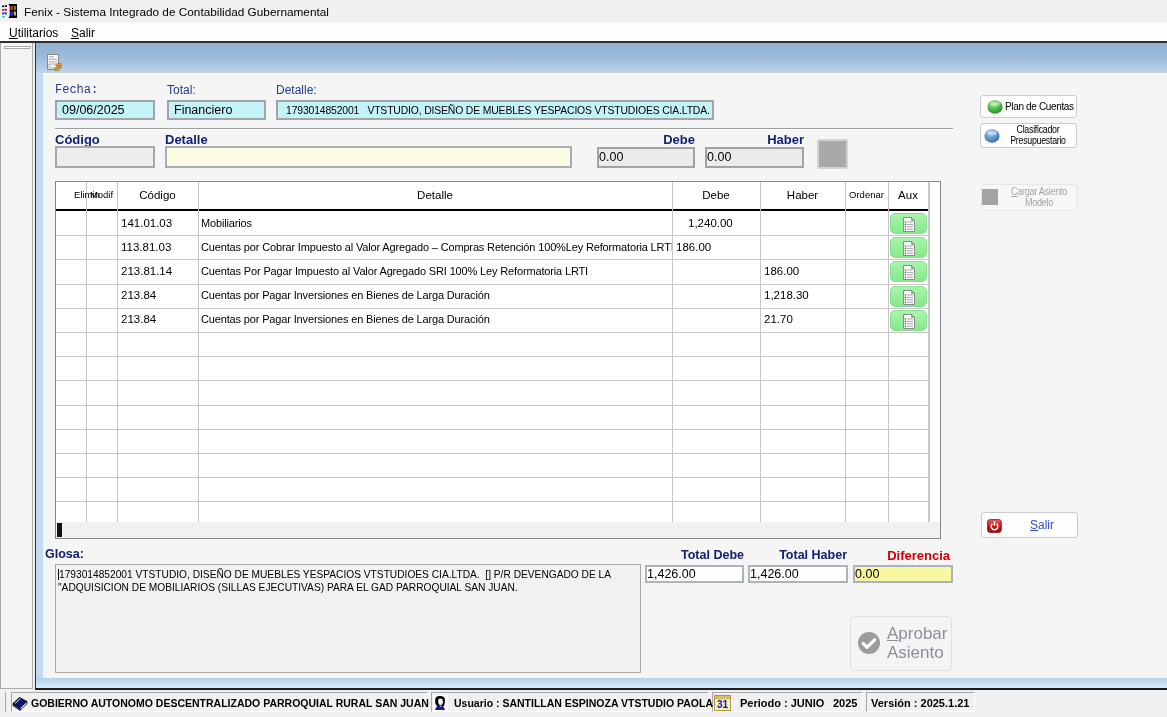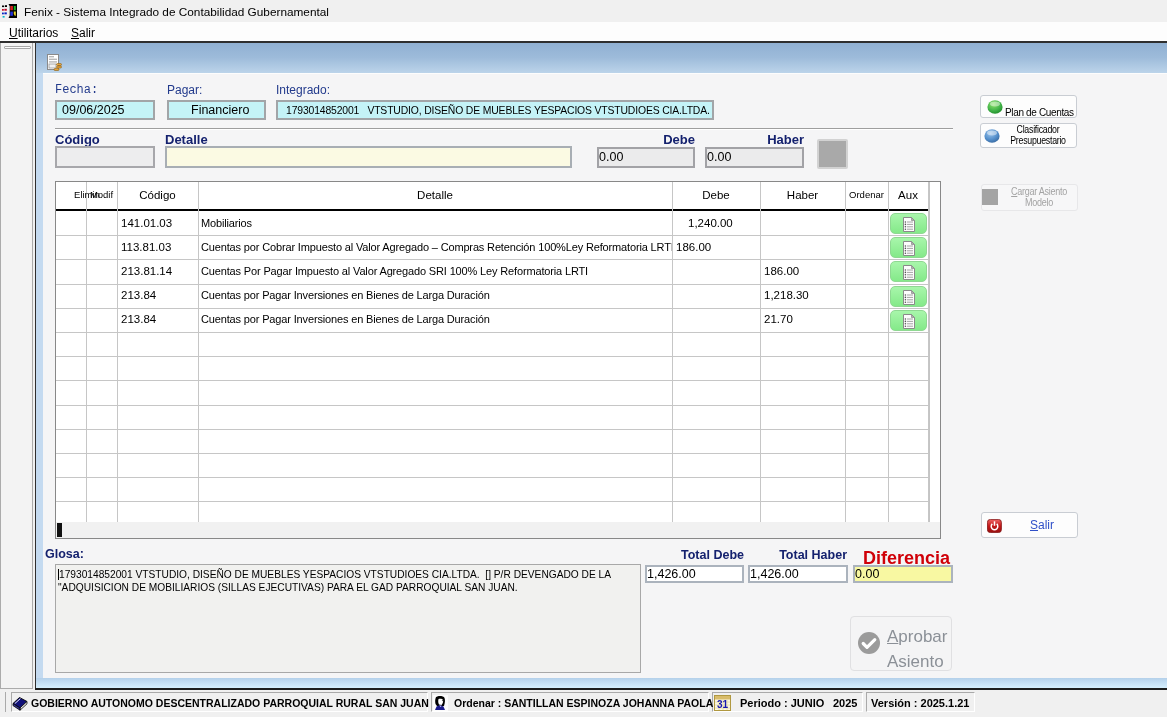--- a/index.html
+++ b/index.html
@@ -67,24 +67,24 @@
     <rect x="9.5" y="9.5" width="5" height="2" rx="1"></rect>
     <rect x="9.5" y="12" width="5" height="2" rx="1"></rect>
     <rect x="7" y="14.5" width="5" height="2" rx="1"></rect>
   </g>
 </svg>
 
 <div class="abs" style="left:0;top:43px;width:33px;height:646px;background:#f3f3f3;border:1px solid #ababab;border-top:none;"></div>
 <div class="abs" style="left:4px;top:46px;width:27px;height:3px;background:#fdfdfd;border:1px solid #a8a8a8;border-radius:1px;"></div>
 
 <div class="lbl" style="left:55px;top:83px;font-family:Liberation Mono, monospace;">Fecha:</div>
-<div class="lbl" style="left:167px;top:83px;">Pagar:</div>
-<div class="lbl" style="left:276px;top:83px;">Integrado:</div>
+<div class="lbl" style="left:167px;top:83px;">Total:</div>
+<div class="lbl" style="left:276px;top:83px;">Detalle:</div>
 <div class="fld" style="left:55px;top:100px;width:100px;height:20px;background:#c4f3f7;border:2px solid #a2a5a8;line-height:16px;padding-left:5px;">09/06/2025</div>
-<div class="fld" style="left:167px;top:100px;width:99px;height:20px;background:#c4f3f7;border:2px solid #a2a5a8;line-height:16px;padding-left:22px;">Financiero</div>
+<div class="fld" style="left:167px;top:100px;width:99px;height:20px;background:#c4f3f7;border:2px solid #a2a5a8;line-height:16px;padding-left:5px;">Financiero</div>
 <div class="fld" style="left:276px;top:100px;width:438px;height:20px;background:#c4f3f7;border:2px solid #a2a5a8;line-height:16px;padding-left:8px;font-size:10.4px;letter-spacing:-0.15px;line-height:17px;">1793014852001&nbsp;&nbsp; VTSTUDIO, DISEÑO DE MUEBLES YESPACIOS VTSTUDIOES CIA.LTDA.</div>
 
 <div class="abs" style="left:55px;top:128px;width:898px;height:2px;border-top:1px solid #9e9e9e;border-bottom:1px solid #fff;"></div>
 
 <div class="blbl" style="left:55px;top:132px;">Código</div>
 <div class="blbl" style="left:165px;top:132px;">Detalle</div>
 <div class="blbl" style="left:640px;top:132px;width:55px;text-align:right;">Debe</div>
 <div class="blbl" style="left:750px;top:132px;width:54px;text-align:right;">Haber</div>
 <div class="fld" style="left:55px;top:146px;width:100px;height:22px;background:#ededee;border:2px solid #a7a7ab;"></div>
 <div class="fld" style="left:165px;top:146px;width:407px;height:22px;background:#fbfae3;border:2px solid #a8aeb4;"></div>
@@ -233,45 +233,45 @@
     </div>
   </div>
 
 <div class="blbl" style="left:45px;top:547px;font-size:12.5px;">Glosa:</div>
 <div class="abs" style="left:55px;top:564px;width:586px;height:109px;background:#f1f1ef;border:1px solid #a8a8a8;font-size:10.2px;color:#000;padding:3px 2px 0 2px;line-height:13px;white-space:nowrap;overflow:hidden;">
 <span style="border-left:1px solid #000;">1</span>793014852001 VTSTUDIO, DISEÑO DE MUEBLES YESPACIOS VTSTUDIOES CIA.LTDA.&nbsp; [] P/R DEVENGADO DE LA<br>"ADQUISICION DE MOBILIARIOS (SILLAS EJECUTIVAS) PARA EL GAD PARROQUIAL SAN JUAN.
 </div>
 
 <div class="blbl" style="left:645px;top:548px;width:99px;text-align:right;font-size:12.5px;">Total Debe</div>
 <div class="blbl" style="left:748px;top:548px;width:99px;text-align:right;font-size:12.5px;">Total Haber</div>
-<div class="blbl" style="left:853px;top:548px;width:97px;text-align:right;color:#d00008;font-size:18px;">Diferencia</div>
+<div class="blbl" style="left:853px;top:548px;width:97px;text-align:right;color:#d00008;font-size:13px;">Diferencia</div>
 <div class="fld num" style="left:645px;top:565px;width:99px;height:18px;background:#fff;border:2px solid #abb3bd;line-height:14px;padding-right:6px;">1,426.00</div>
 <div class="fld num" style="left:748px;top:565px;width:100px;height:18px;background:#fff;border:2px solid #abb3bd;line-height:14px;padding-right:6px;">1,426.00</div>
 <div class="fld num" style="left:853px;top:565px;width:100px;height:18px;background:#f8f8a2;border:2px solid #abb3bd;line-height:14px;padding-right:6px;">0.00</div>
 
 <div class="abs" style="left:850px;top:616px;width:102px;height:55px;background:#f4f4f5;border:1px solid #e0e0e2;border-radius:4px;"></div>
 <svg class="abs" style="left:857px;top:631px;" width="24" height="24" viewBox="0 0 24 24">
   <circle cx="12" cy="12" r="11" fill="#9b9b9b"></circle>
   <path d="M6.2 12.5 l3.8 3.8 L17.8 8.6" fill="none" stroke="#fff" stroke-width="3.2" stroke-linecap="round" stroke-linejoin="round"></path>
 </svg>
-<div class="abs" style="left:887px;top:624px;font-size:17px;color:#8b9097;line-height:25px;"><span style="text-decoration:underline">A</span>probar<br>Asiento</div>
+<div class="abs" style="left:887px;top:624px;font-size:17px;color:#8b9097;line-height:19px;"><span style="text-decoration:underline">A</span>probar<br>Asiento</div>
 
 <div class="abs" style="left:980px;top:95px;width:97px;height:23px;background:#fdfdfd;border:1px solid #c9cdd3;border-radius:3px;"></div>
 <svg class="abs" style="left:987px;top:100px;" width="16" height="14" viewBox="0 0 16 14">
   <defs>
       <radialGradient id="gs" cx="40%" cy="30%" r="75%">
         <stop offset="0%" stop-color="#8ee26a"></stop>
         <stop offset="60%" stop-color="#44b44a"></stop>
         <stop offset="100%" stop-color="#1e8c28"></stop>
       </radialGradient>
     </defs>
   <ellipse cx="8" cy="7" rx="7.6" ry="6.8" fill="url(#gs)"></ellipse>
   <ellipse cx="8" cy="4" rx="5" ry="2.4" fill="#ffffff" opacity="0.45"></ellipse>
 </svg>
-<div class="abs" style="left:1005px;top:101px;font-size:10px;letter-spacing:-0.35px;color:#000;margin-top:6px;">Plan de Cuentas</div>
+<div class="abs" style="left:1005px;top:101px;font-size:10px;letter-spacing:-0.35px;color:#000;">Plan de Cuentas</div>
 
 <div class="abs" style="left:980px;top:123px;width:97px;height:25px;background:#fdfdfd;border:1px solid #c9cdd3;border-radius:3px;"></div>
 <svg class="abs" style="left:984px;top:129px;" width="16" height="14" viewBox="0 0 16 14">
   <defs>
       <radialGradient id="bs" cx="40%" cy="30%" r="75%">
         <stop offset="0%" stop-color="#9cc4ea"></stop>
         <stop offset="60%" stop-color="#5590cc"></stop>
         <stop offset="100%" stop-color="#38699f"></stop>
       </radialGradient>
     </defs>
@@ -315,21 +315,21 @@
 <div class="stxt" style="left:31px;top:697px;font-size:10.5px;">GOBIERNO AUTONOMO DESCENTRALIZADO PARROQUIAL RURAL SAN JUAN</div>
 
 <svg class="abs" style="left:433px;top:695px;" width="15" height="16" viewBox="0 0 15 16">
   <rect x="0" y="0" width="15" height="16" fill="#fcfcfc"></rect>
   <path d="M3 2 C2 4 2 7 2.5 9 L4 11 L11 11 C12 8 12.5 4 11 2 C9 0.5 5 0.5 3 2 Z" fill="#000"></path>
   <path d="M5.5 4 C5 6 5.2 8 6 9.5 L8.5 10 C9.5 9 10.3 7 10.2 5 C9 3.4 7 3.4 5.5 4 Z" fill="#fff"></path>
   <path d="M8.7 5.6 l2 -0.6 l-0.4 1.6 z" fill="#000"></path>
   <path d="M2 15 L3.5 11.5 L7 10 L10.5 11.5 L12 15 Z" fill="#1a1a8c"></path>
   <path d="M6.2 10.6 L7.6 12 L8.8 10.8" fill="#d8d8f0"></path>
 </svg>
-<div class="stxt" style="left:454px;top:697px;font-size:10.5px;">Ordenar : SANTILLAN ESPINOZA JOHANNA PAOLA</div>
+<div class="stxt" style="left:454px;top:697px;font-size:10.5px;">Usuario : SANTILLAN ESPINOZA VTSTUDIO PAOLA</div>
 
 <svg class="abs" style="left:714px;top:695px;" width="17" height="16" viewBox="0 0 17 16">
   <rect x="0.5" y="0.5" width="16" height="15" fill="#fdf8e0" stroke="#b09840" stroke-width="1"></rect>
   <rect x="1" y="1" width="15" height="3.5" fill="#d8bc6a"></rect>
   <g stroke="#e2d8a8" stroke-width="0.8">
     <line x1="1" y1="7" x2="16" y2="7"></line>
       <line x1="1" y1="10" x2="16" y2="10"></line>
       <line x1="1" y1="13" x2="16" y2="13"></line>
     <line x1="5" y1="5" x2="5" y2="15"></line>
       <line x1="9" y1="5" x2="9" y2="15"></line>

